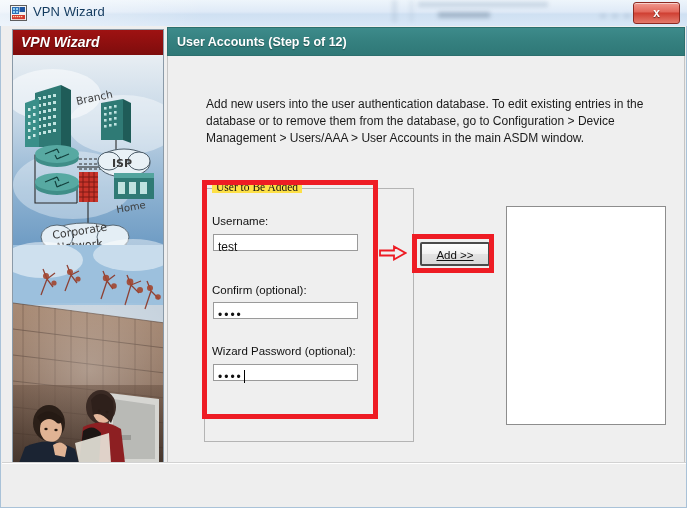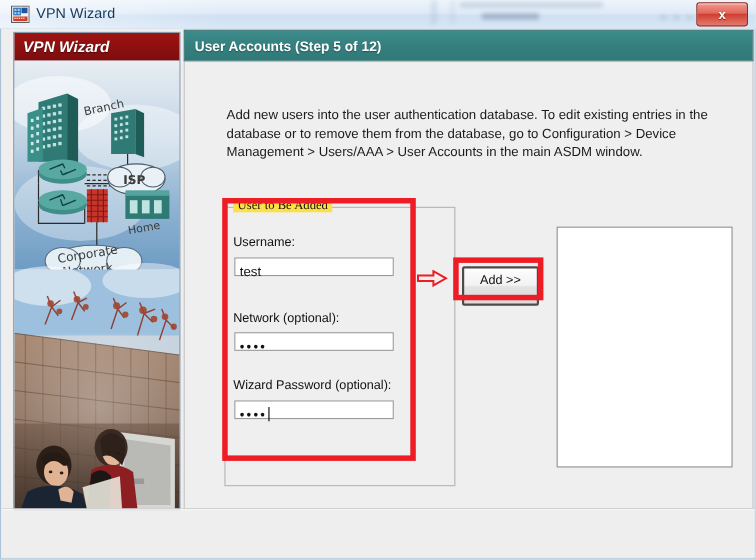--- a/index.html
+++ b/index.html
@@ -123,22 +123,22 @@
   
   .btn{
     position:absolute;
     background:linear-gradient(to bottom,#fdfdfd 0%,#f2f2f2 48%,#e3e3e3 52%,#dadada 100%);
     border:1px solid #999;border-radius:2px;box-sizing:border-box;
     font-family:"Liberation Sans", sans-serif;font-size:11.5px;color:#111;
     text-align:center;cursor:pointer;
   }
   .btn.disabled{color:#a6a6a6;border-color:#c0c0c0;
     background:linear-gradient(to bottom,#f6f6f6 0%,#efefef 100%);cursor:default;}
-  .btn-add{left:252px;top:186px;width:70px;height:36px;line-height:22px;
-    border:2px solid #4b4b4b;}
+  .btn-add{left:252px;top:186px;width:70px;height:24px;line-height:22px;
+    border:2px solid #4b4b4b;text-decoration:underline;}
   .btn-delete{left:252px;top:236px;width:70px;height:24px;line-height:22px;}
 
   
   .listbox{
     position:absolute;left:338px;top:150px;width:160px;height:219px;
     background:#fff;border:1px solid #8d8d8d;box-sizing:border-box;
   }
 
   
   .redbox{position:absolute;border:5px solid #ee1c24;box-sizing:border-box;pointer-events:none;}
@@ -438,21 +438,21 @@
       <div class="desc">Add new users into the user authentication database. To edit existing entries in the database or to remove them from the database, go to Configuration &gt; Device Management &gt; Users/AAA &gt; User Accounts in the main ASDM window.</div>
 
       <div class="groupbox"></div>
       <div class="gb-legend">User to Be Added</div>
 
       <div class="field-label lbl-user">Username:</div>
       <div class="tinput in-user">
         <span>test</span>
       </div>
 
-      <div class="field-label lbl-pass">Network (optional):</div>
+      <div class="field-label lbl-pass">Confirm (optional):</div>
       <div class="tinput in-pass">
         <span class="dots">••••</span>
       </div>
 
       <div class="field-label lbl-conf">Wizard Password (optional):</div>
       <div class="tinput in-conf">
         <span class="dots">••••</span><span class="caret"></span>
       </div>
 
       <div class="btn btn-add">Add &gt;&gt;</div>

